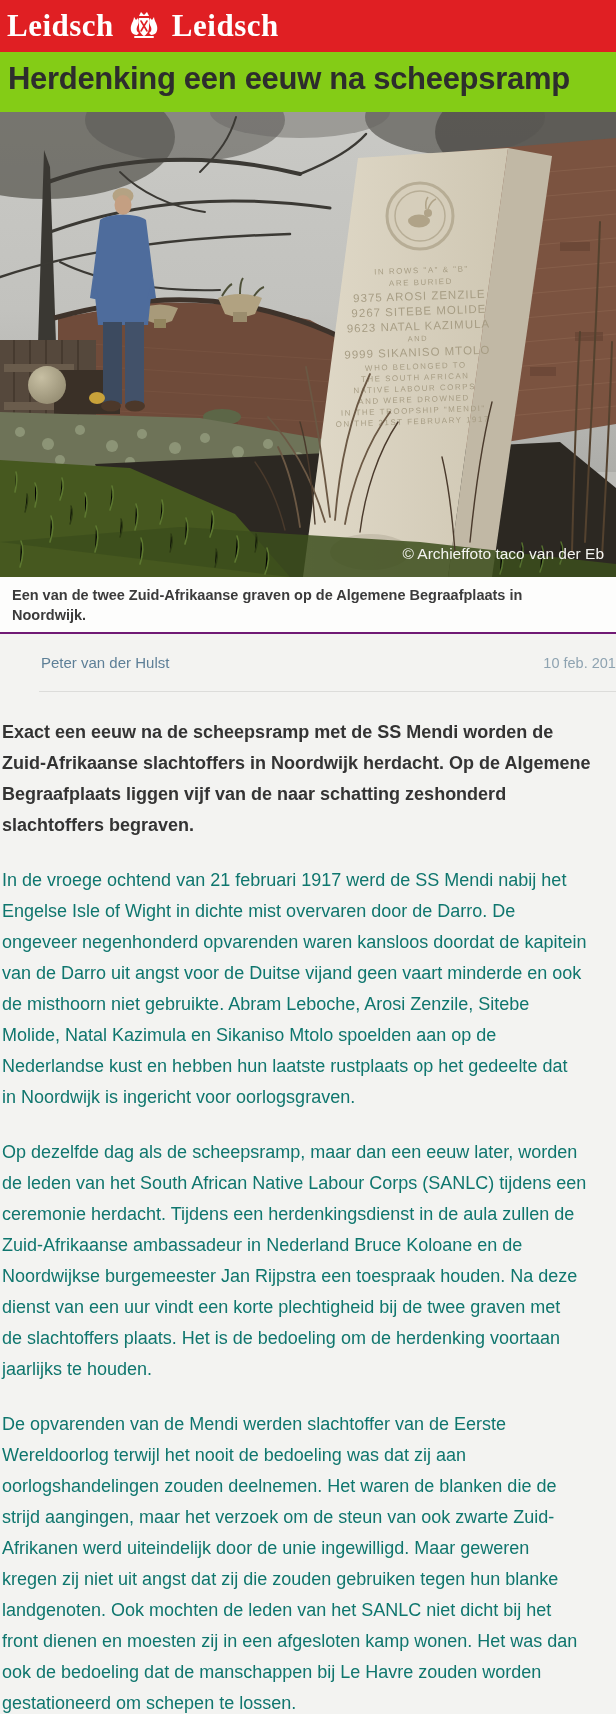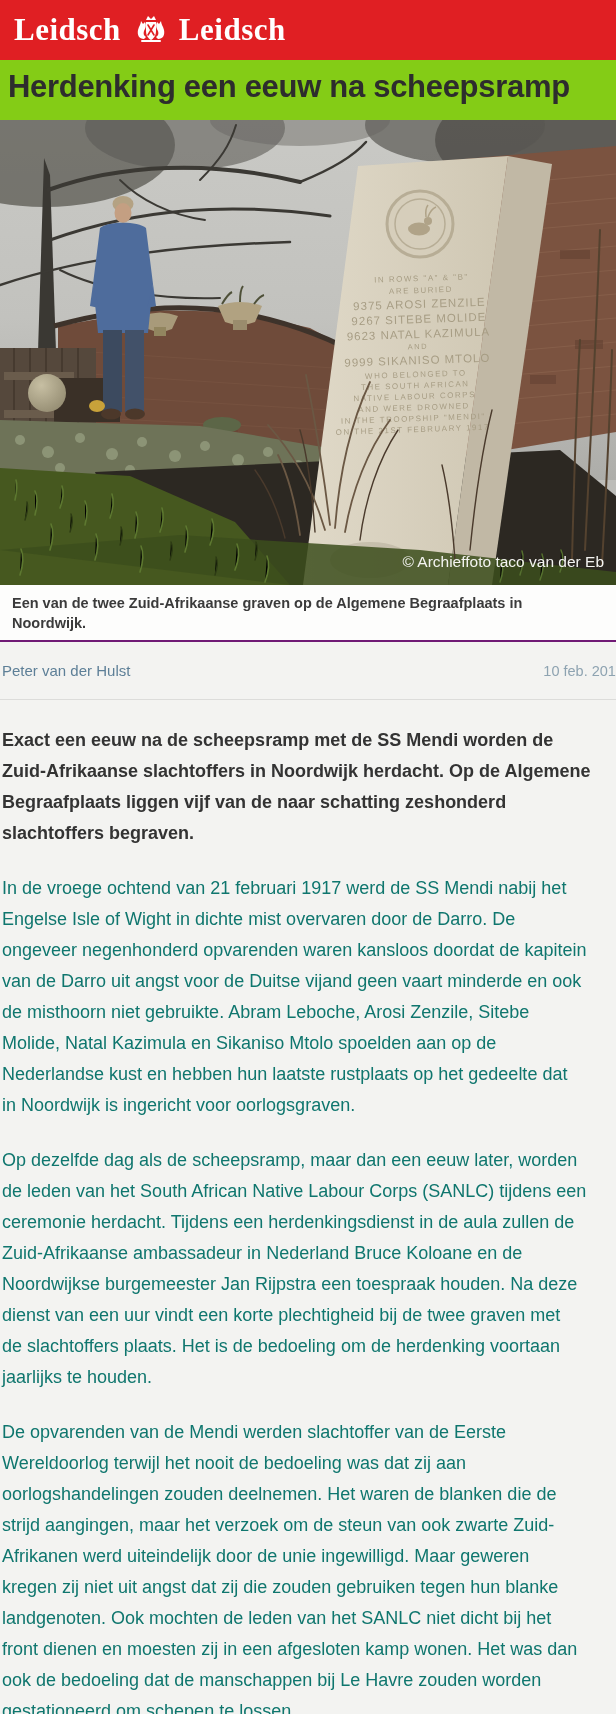--- a/index.html
+++ b/index.html
@@ -3,22 +3,22 @@
 <meta charset="utf-8">
 <style>
   * { margin:0; padding:0; box-sizing:border-box; }
   html,body { background:#f3f3f1; }
   body {
     width:616px; height:1714px; overflow:hidden; position:relative;
     font-family:"Liberation Sans", sans-serif; color:#3a3a3a;
   }
   
   .masthead {
-    height:60px; background:#e01f23; display:flex; align-items:center;
-    padding-left:14px;
+    height:52px; background:#e01f23; display:flex; align-items:center;
+    padding-left:7px;
   }
   .brand { display:flex; align-items:center; color:#ffffff;
     font-family:"Liberation Serif", serif; font-size:31px; font-weight:600;
     letter-spacing:.5px; }
   .brand .crest { margin:0 7px 0 9px; display:block; }
   
   .title-band { height:60px; padding:9px 8px 0 8px; background:#84cc16; }
   h1.article-title {
     font-size:31px; line-height:36px; font-weight:bold; color:#2d2d2d;
     letter-spacing:-0.3px; white-space:pre;
@@ -32,20 +32,21 @@
     padding:8px 12px 0 12px; height:57px;
   }
   .caption-band .caption {
     font-size:14.5px; font-weight:bold; line-height:20px; color:#3b3b3b;
     white-space:pre-line;
   }
   
   .byline-row {
     position:relative; height:58px; border-bottom:1px solid #dcdcda;
     padding:20px 0 0 2px;
+    margin-left:39px;
   }
   .byline-row .author {
     color:#5d7f97; font-size:15px; text-decoration:none; cursor:pointer;
   }
   .byline-row .date {
     position:absolute; right:-8px; top:21px; color:#8ea3b1; font-size:14.5px;
     white-space:nowrap;
   }
   
   article.body-text { padding:25px 0 0 2px; width:616px; overflow:hidden; }

